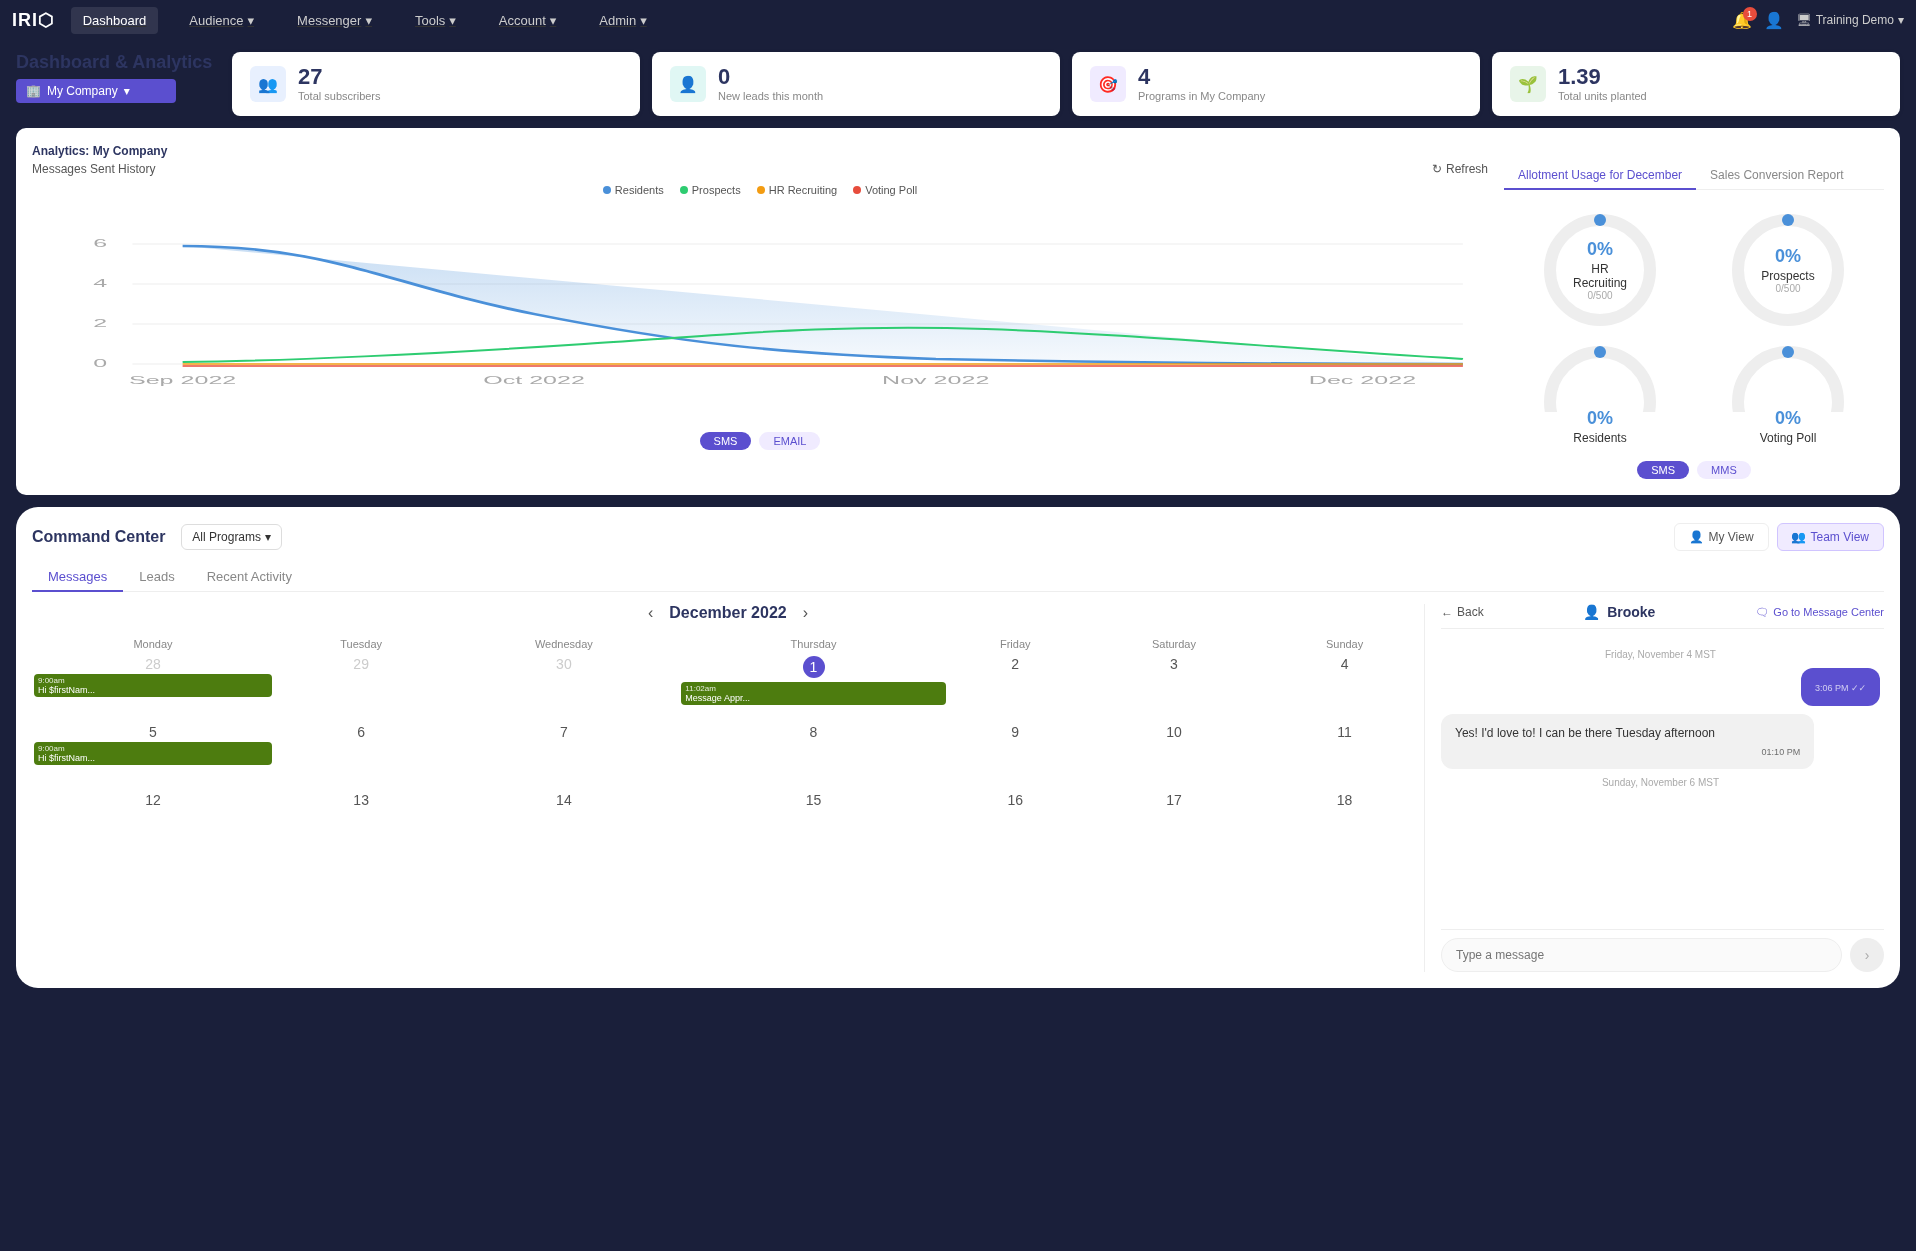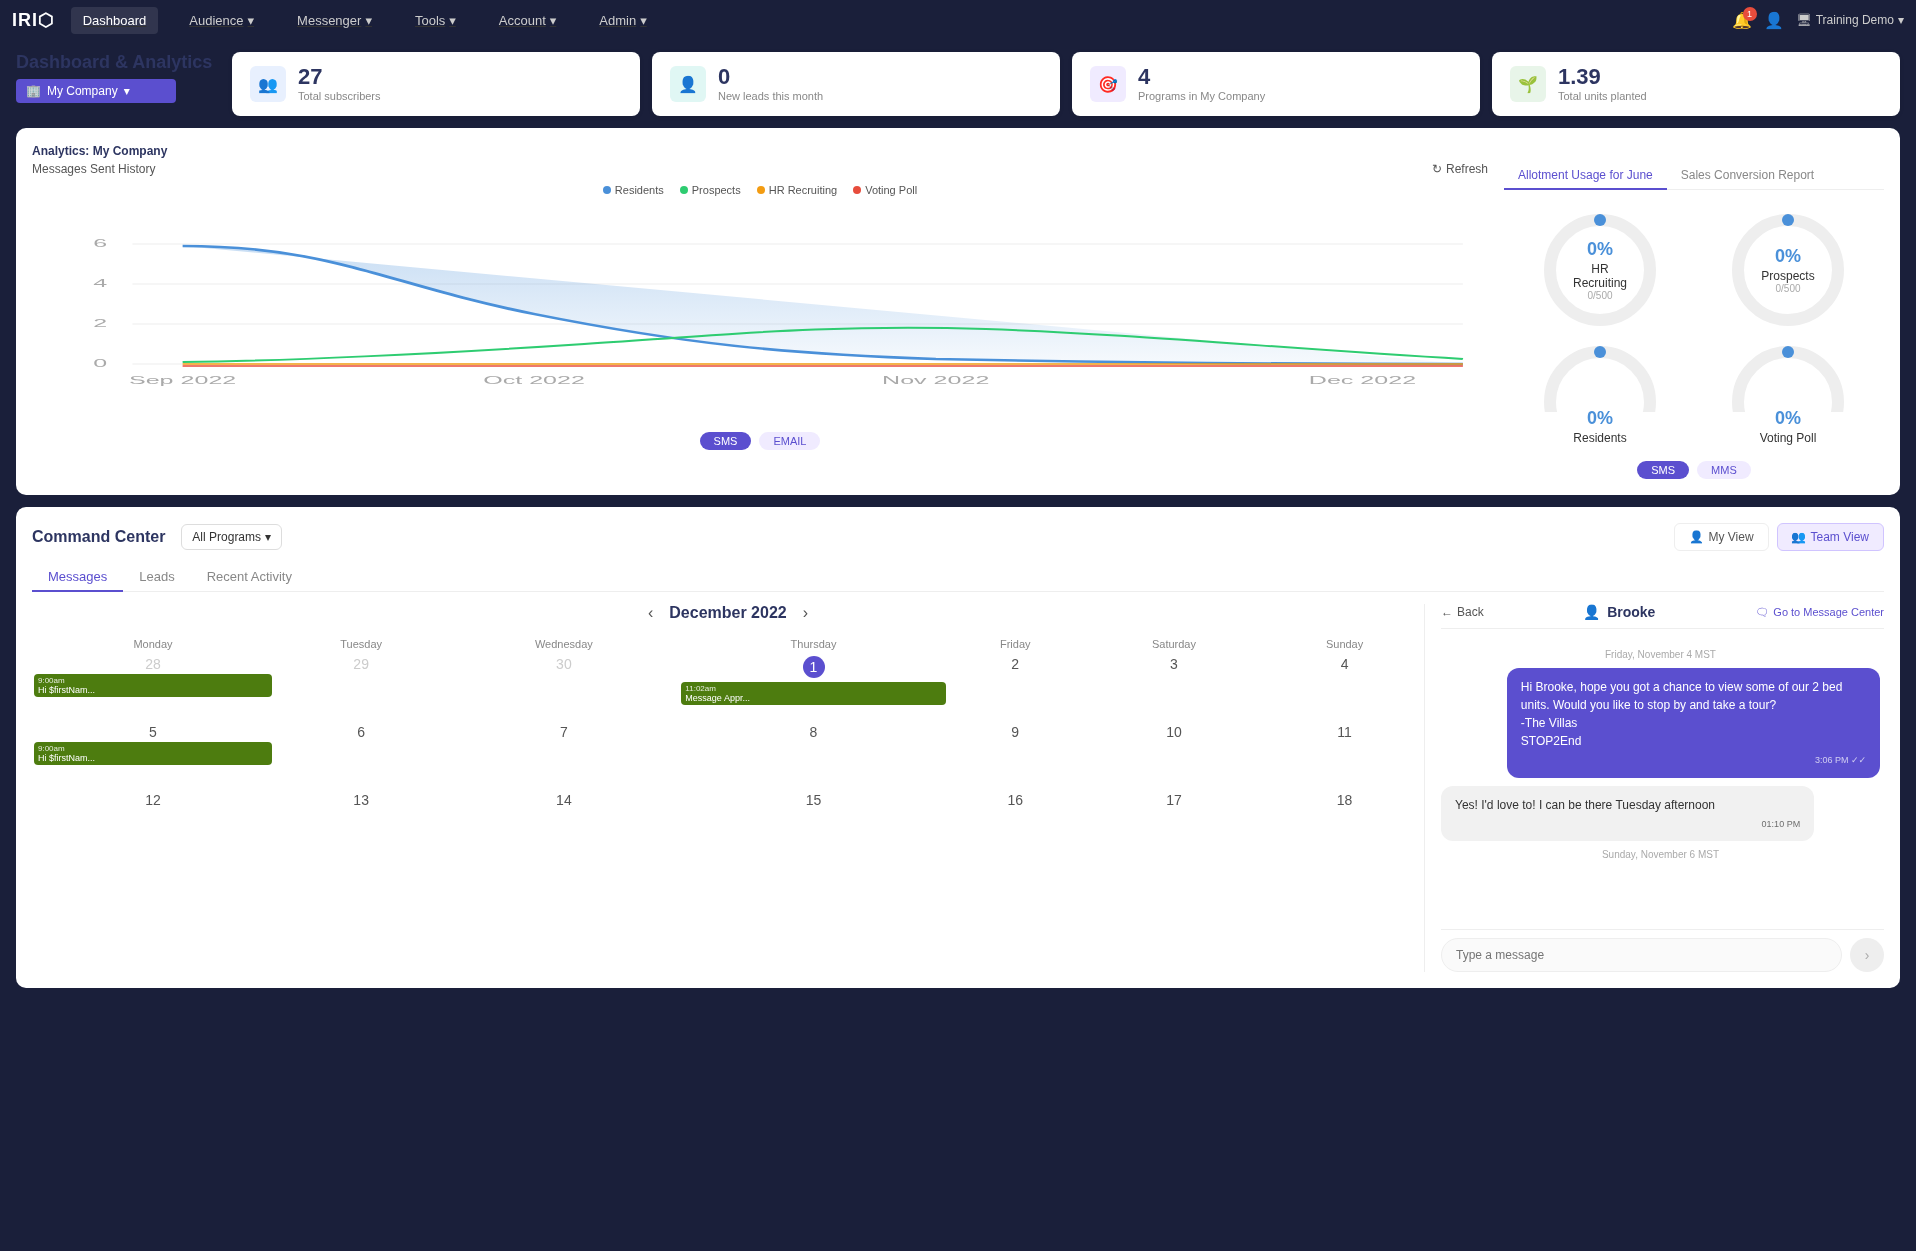--- a/index.html
+++ b/index.html
@@ -66,21 +66,21 @@
     .donut-pct { font-size: 18px; font-weight: 700; color: #4a90d9; }
     .donut-name { font-size: 12px; color: #333; font-weight: 500; margin-top: 2px; }
     .donut-sub { font-size: 10px; color: #aaa; }
 
     
     .chart-btn-row { display: flex; gap: 8px; justify-content: center; margin-top: 8px; }
     .chart-btn { padding: 3px 14px; border-radius: 20px; font-size: 11px; cursor: pointer; background: #f0ebff; color: #5b4fcf; border: none; }
     .chart-btn.active { background: #5b4fcf; color: white; }
 
     
-    .command-panel { background: white; border-radius: 10px; padding: 16px; }
+    .command-panel { background: white; border-radius: 22px; padding: 16px; }
     .command-header { display: flex; align-items: center; justify-content: space-between; margin-bottom: 12px; }
     .command-title { font-size: 16px; font-weight: 600; color: #2d3561; }
     .command-right { display: flex; gap: 8px; align-items: center; }
     .programs-select { background: white; border: 1px solid #ddd; border-radius: 6px; padding: 5px 10px; font-size: 12px; cursor: pointer; color: #333; display: flex; align-items: center; gap: 4px; }
     .view-btn { padding: 6px 14px; border-radius: 6px; font-size: 12px; cursor: pointer; border: 1px solid #eee; background: white; color: #555; display: flex; align-items: center; gap: 4px; }
     .view-btn.active { background: #f0ebff; color: #5b4fcf; border-color: #d0c4ff; }
 
     
     .cmd-tabs { display: flex; gap: 0; border-bottom: 1px solid #eee; margin-bottom: 12px; }
     .cmd-tab { padding: 6px 16px; font-size: 13px; color: #888; cursor: pointer; border-bottom: 2px solid transparent; margin-bottom: -1px; }
@@ -272,21 +272,21 @@
         </div>
 
         <div class="chart-btn-row">
           <button class="chart-btn active">SMS</button>
           <button class="chart-btn">EMAIL</button>
         </div>
       </div>
 
       <div class="chart-tabs-area">
         <div class="chart-tabs">
-          <div class="chart-tab active">Allotment Usage for June</div>
+          <div class="chart-tab active">Allotment Usage for December</div>
           <div class="chart-tab">Sales Conversion Report</div>
         </div>
 
         <div class="donut-grid">
 
           <div class="donut-item">
             <div class="donut-wrap">
               <svg viewBox="0 0 120 120" width="120" height="120">
                 <circle cx="60" cy="60" r="50" fill="none" stroke="#eee" stroke-width="12"></circle>
                 <circle cx="60" cy="60" r="50" fill="none" stroke="#4a90d9" stroke-width="12" stroke-dasharray="0 314" stroke-linecap="round" transform="rotate(-90 60 60)"></circle>
@@ -491,23 +491,20 @@
           </div>
           <div class="chat-go">
             <span>🗨</span>
             <span>Go to Message Center</span>
           </div>
         </div>
         <div class="chat-messages">
           <div class="chat-date-sep">Friday, November 4 MST</div>
           <div style="display:flex;justify-content:flex-end">
             <div class="chat-bubble sent">
-              <div style="white-space:pre-line">Hi Brooke, hope you got a chance to view some of our 2 bed units. Would you like to stop by and take a tour?
--The Villas
-STOP2End</div>
               <div class="chat-bubble-time">3:06 PM ✓✓</div>
             </div>
           </div>
           <div class="chat-bubble recv">
             <div>Yes! I'd love to! I can be there Tuesday afternoon</div>
             <div class="chat-bubble-time">01:10 PM</div>
           </div>
           <div class="chat-date-sep">Sunday, November 6 MST</div>
         </div>
         <div class="chat-input-row">

